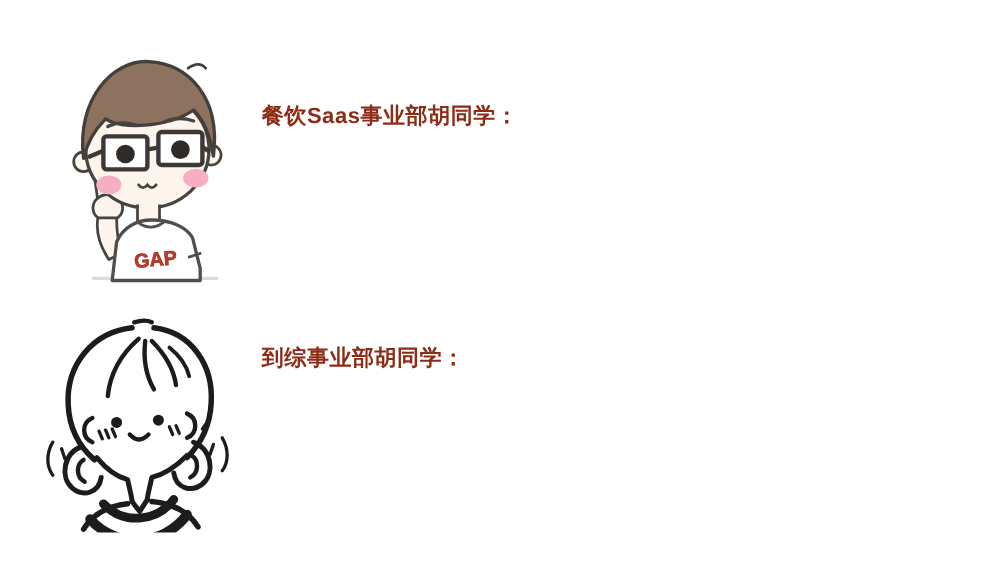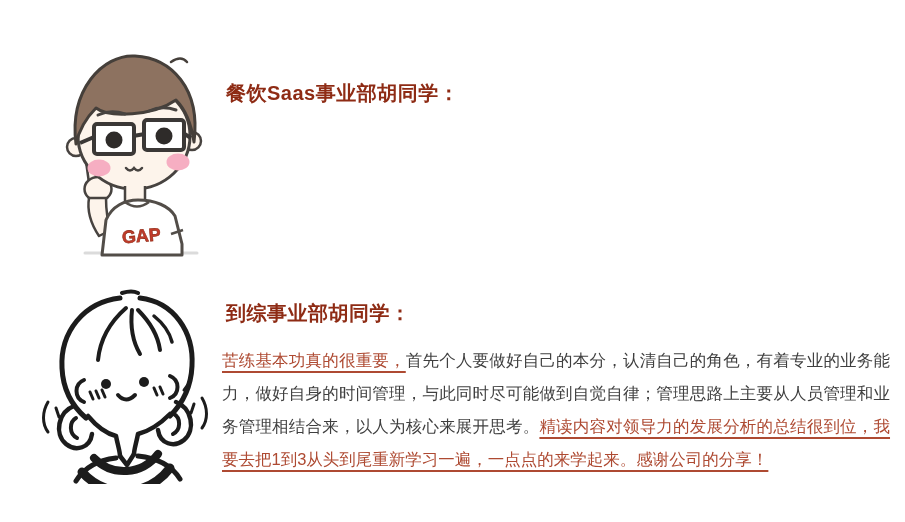--- a/index.html
+++ b/index.html
@@ -3,21 +3,21 @@
 <meta charset="utf-8">
 <style>
   html,body{margin:0;padding:0;background:#fff;}
   .canvas{
     position:relative;width:905px;height:522px;background:#ffffff;overflow:hidden;
     font-family:"Liberation Sans","DejaVu Sans",sans-serif;
   }
   .avatar{position:absolute;}
   .avatar svg{display:block;width:100%;height:100%;}
   .section-title{
-    position:absolute;left:222px;margin:4px;
+    position:absolute;left:222px;margin:16px;
     font-size:20px;font-weight:bold;color:#8E2B14;letter-spacing:.5px;
   }
   .comment{
     position:absolute;left:222px;width:668px;margin:0;
     font-size:16.5px;line-height:33px;color:#3F3F3F;
     text-align:justify;text-justify:inter-ideograph;
   }
   .comment .hl{
     color:#AE4A32;text-decoration:underline;text-underline-offset:5px;
     text-decoration-thickness:1.5px;
@@ -130,15 +130,14 @@
         <path d="M102 168 C122 170 136 178 144 191" stroke-width="5"></path>
 
         <path d="M58 170 C76 189 106 187 122 166" stroke-width="8"></path>
         <path d="M46 184 C70 211 112 209 134 180" stroke-width="9"></path>
       </g>
     </svg>
   </div>
 
   <h2 class="section-title" id="title-2">到综事业部胡同学：</h2>
 
-  <p class="comment" id="para-2"><span class="hl">苦练基本功真的很重要，</span><span class="plain">首先个人要做好自己的本分，认清自己的角色，有着专业的业务能力，做好自身的时间管理，与此同时尽可能做到自觉自律；管理思路上主要从人员管理和业务管理相结合来，以人为核心来展开思考。</span><span class="hl">精读内容对领导力的发展分析的总结很到位，我要去把1到3从头到尾重新学习一遍，一点点的来学起来。感谢公司的分享！</span></p>
 
 </div>
 
 </body></html>

